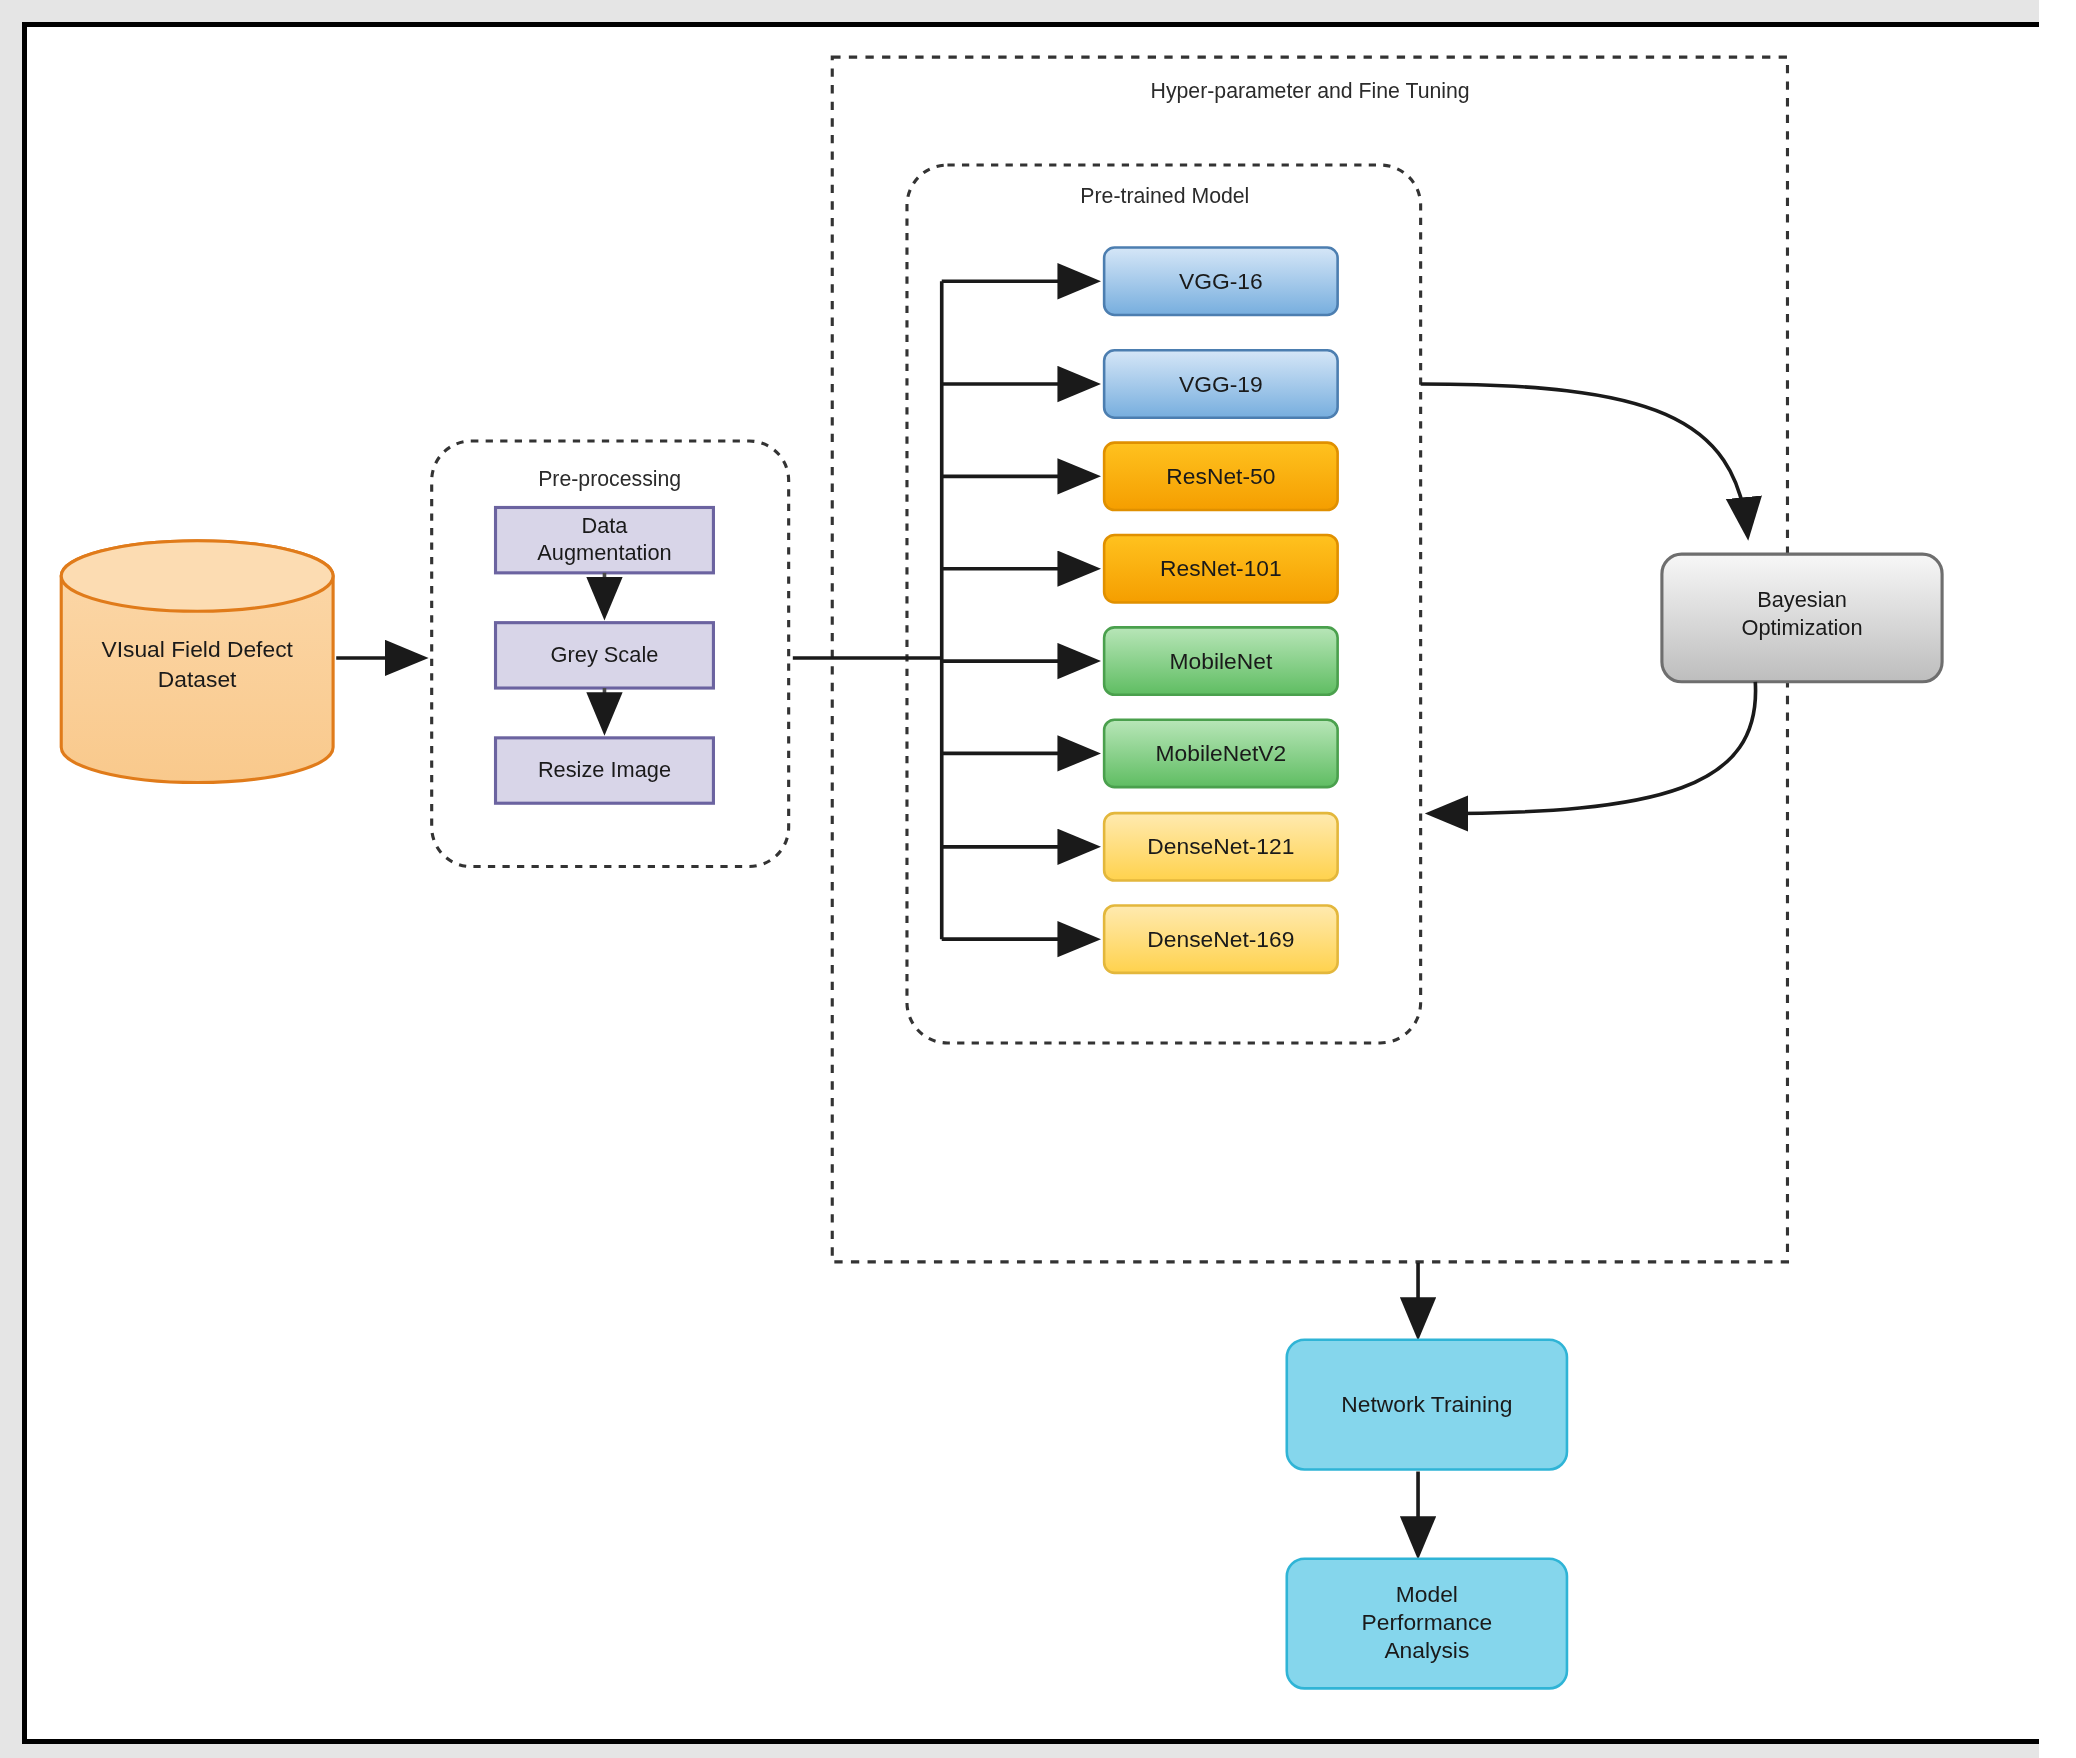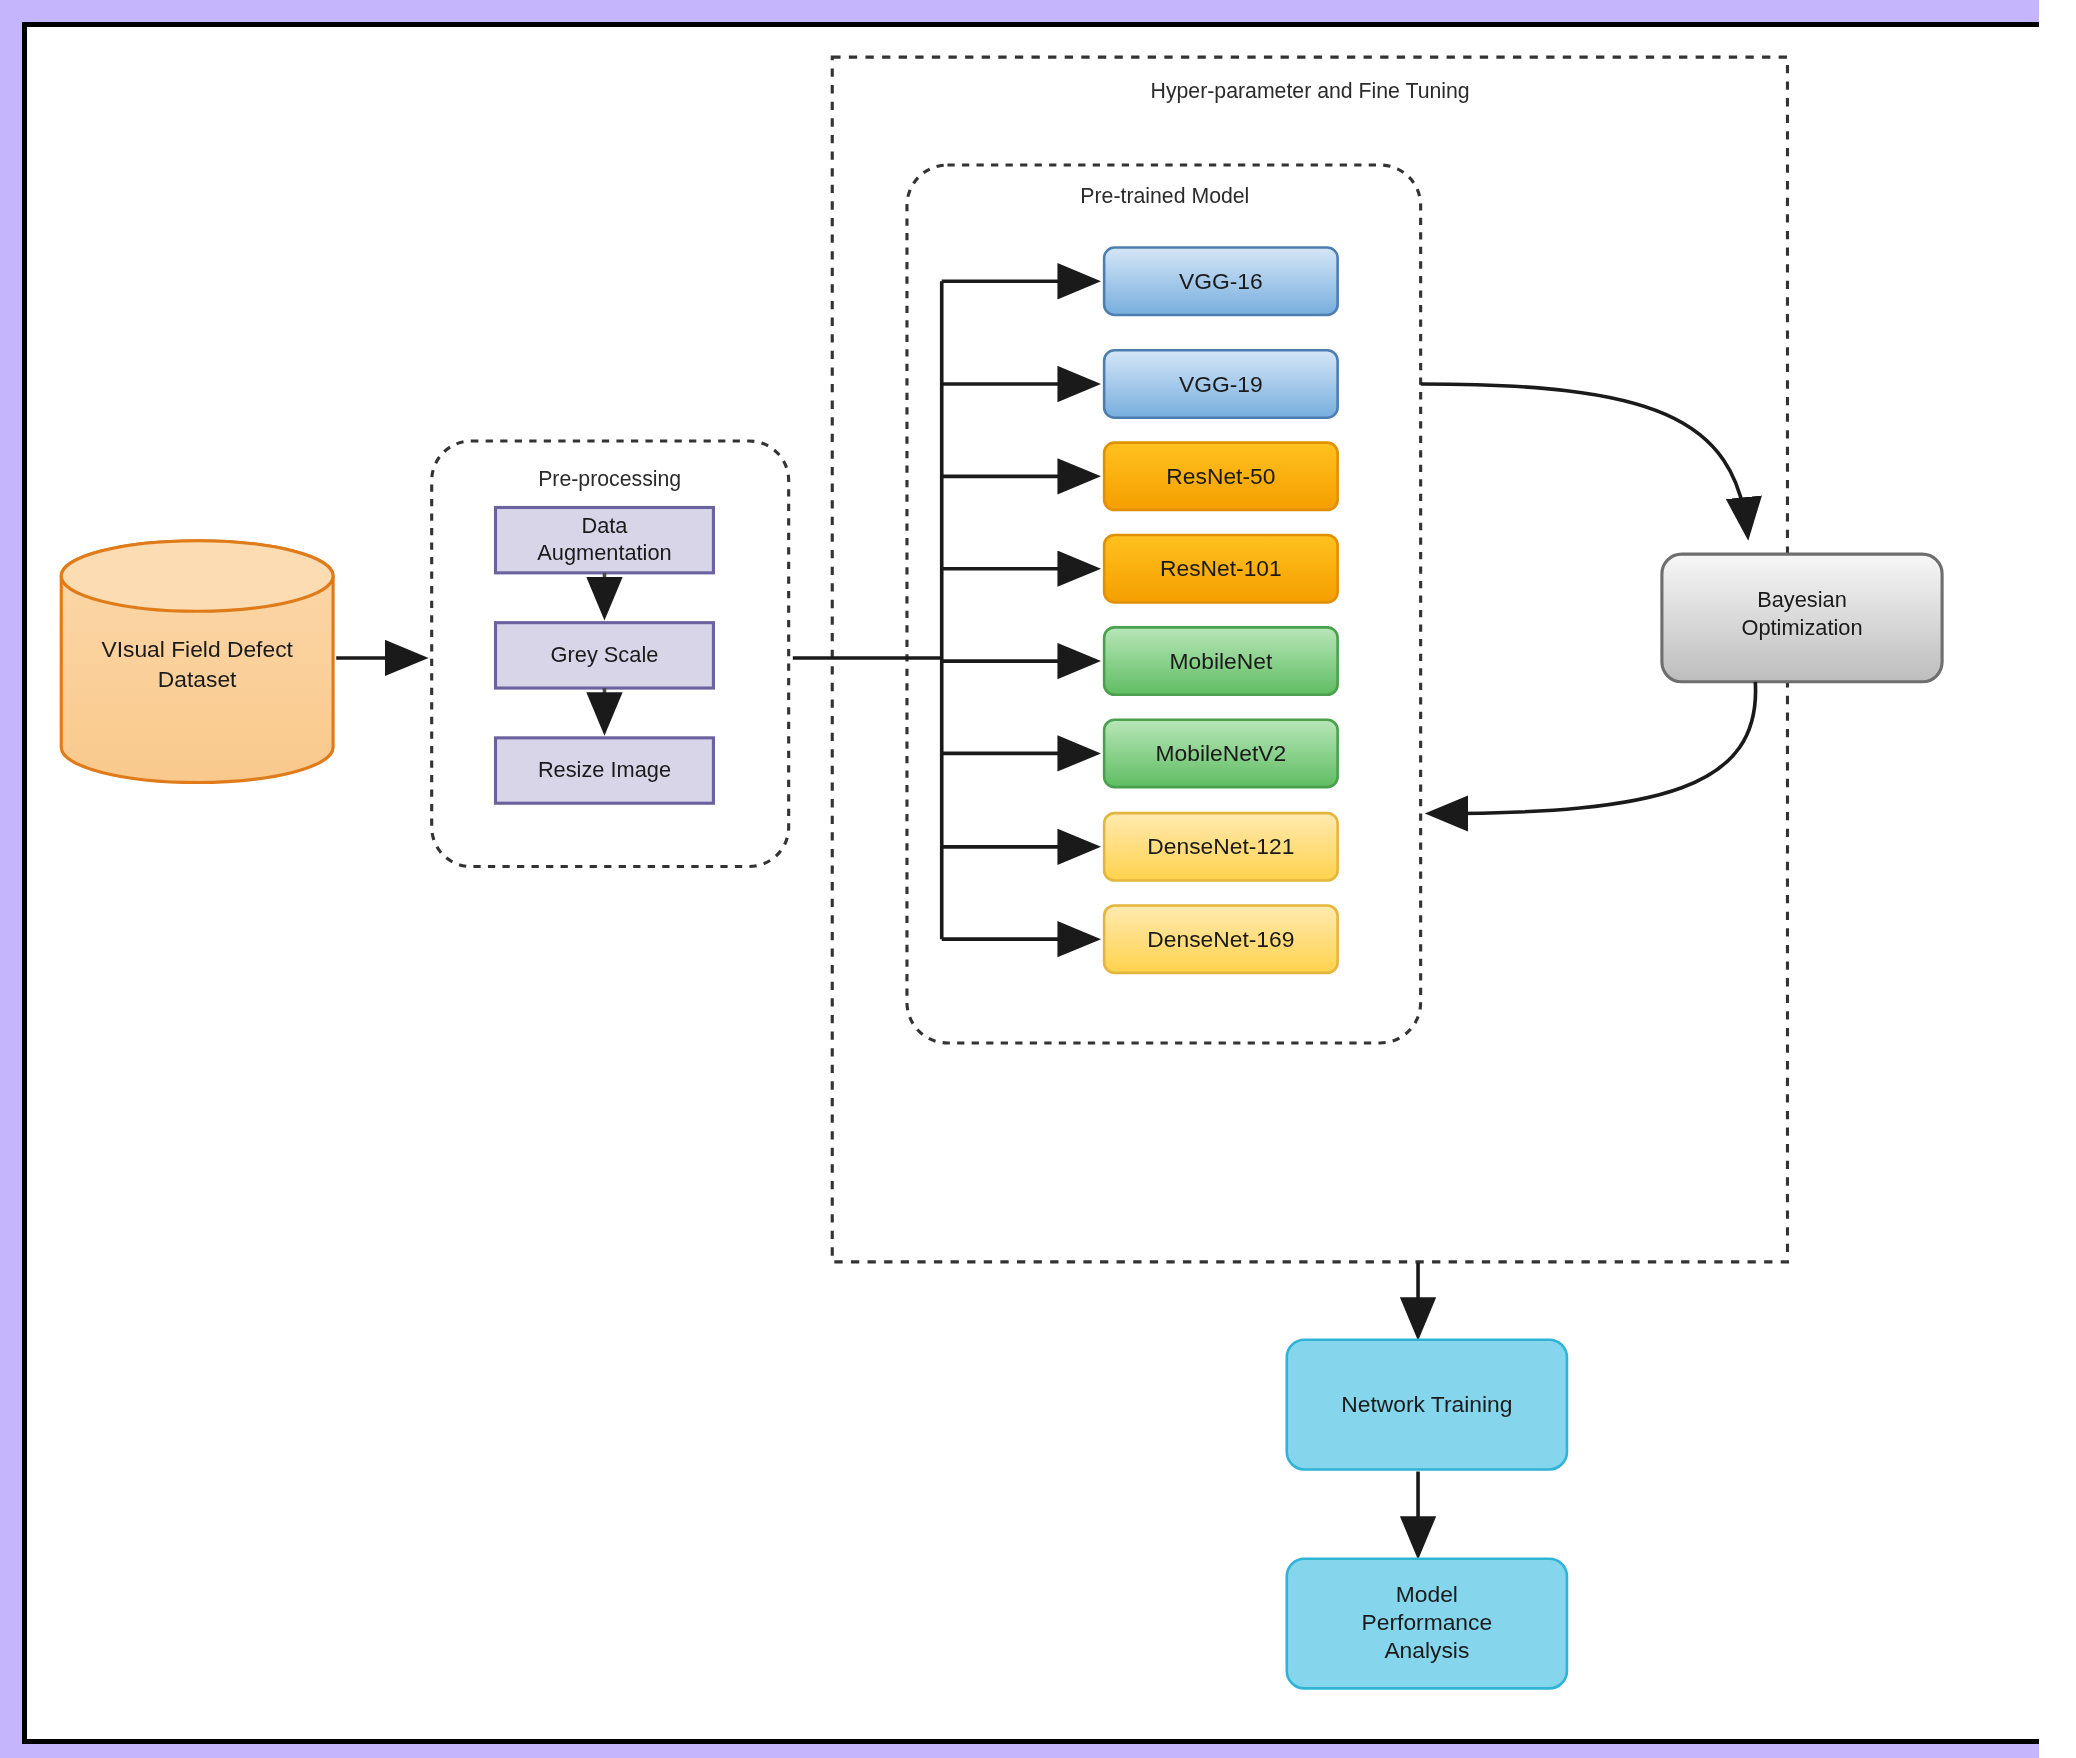--- a/index.html
+++ b/index.html
@@ -1,17 +1,17 @@
 <!DOCTYPE html>
 <html style="font-size:8.3px"><head>
 <meta charset="utf-8">
 <style>
   html,body{margin:0;padding:0;background:#ffffff;}
   body{font-family:"Liberation Sans","DejaVu Sans",sans-serif;}
-  #canvas{position:relative;width:2039px;height:1759px;background:#c4b5fd;overflow:hidden;}
+  #canvas{position:relative;width:2039px;height:1759px;background:#e5e5e5;overflow:hidden;}
   #frame{position:absolute;left:22px;top:22px;width:2037px;height:1722px;
          border:5.7px solid #000000;box-sizing:border-box;background:#fff;}
   svg#diagram{position:absolute;left:0;top:0;width:2077px;height:1759px;}
   .node-label{font-family:"Liberation Sans","DejaVu Sans",sans-serif;fill:#1a1a1a;
               text-anchor:middle;dominant-baseline:middle;}
   .grp-label{font-family:"Liberation Sans","DejaVu Sans",sans-serif;fill:#2b2b2b;
              text-anchor:middle;font-size:41px;}
   .sz-model{font-size:44px;}
   .sz-prep{font-size:42px;}
   .sz-db{font-size:44px;}

